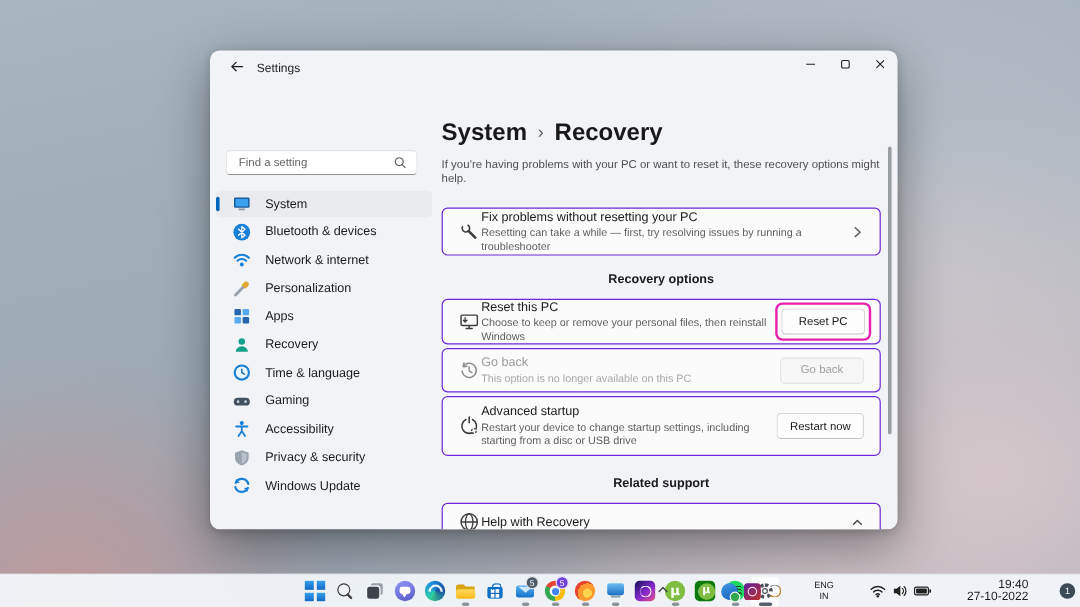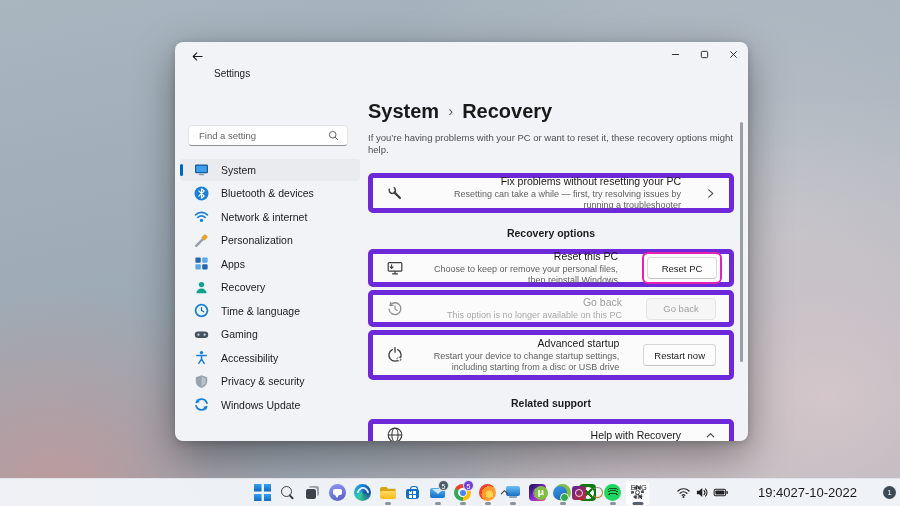--- a/index.html
+++ b/index.html
@@ -11,21 +11,21 @@
       radial-gradient(ellipse 620px 300px at 70% 104%, rgba(208,189,192,.75), transparent 70%),
       radial-gradient(ellipse 700px 500px at 88% 45%, rgba(225,222,226,.45), transparent 70%),
       linear-gradient(168deg,#a9b5bf 0%,#9dabb6 45%,#8d9ca9 100%);}
 
   
   .win{position:absolute;left:175px;top:42px;width:573px;height:399px;background:#f1f3f6;
        border-radius:8px;box-shadow:0 14px 42px rgba(0,0,0,.38),0 2px 8px rgba(0,0,0,.18);overflow:hidden;}
   .titlebar{position:absolute;left:0;top:0;right:0;height:30px;}
   .back-btn{position:absolute;left:10px;top:6px;width:24px;height:20px;display:flex;align-items:center;justify-content:center;border-radius:4px;cursor:pointer;}
   .back-btn svg{width:13px;height:13px;}
-  .win-title{position:absolute;left:39px;top:26px;font-size:10px;color:#1b1b1b;}
+  .win-title{position:absolute;left:39px;top:10px;font-size:10px;color:#1b1b1b;}
   .win-controls{position:absolute;right:0;top:0;display:flex;}
   .wc{width:29px;height:24px;display:flex;align-items:center;justify-content:center;}
   .wc svg{width:9px;height:9px;}
 
   
   .sidebar{position:absolute;left:0;top:30px;width:190px;bottom:0;}
   .searchbox{position:absolute;left:13px;top:53px;width:160px;height:21px;background:#fff;
      border:1px solid #e3e3e3;border-bottom:1px solid #8f8f8f;border-radius:4px;display:flex;align-items:center;padding:0 8px;}
   .searchbox input{flex:1;border:none;outline:none;background:transparent;font-size:9.5px;color:#1b1b1b;min-width:0;}
   .searchbox input::placeholder{color:#636363;}
@@ -37,21 +37,21 @@
   .nav-item.sel{background:#e9ebee;}
   .nav-item.sel::before{content:"";position:absolute;left:0;top:5px;bottom:5px;width:3px;border-radius:2px;background:var(--accent);}
   .nav-ico{width:15px;height:15px;flex:0 0 auto;}
   .nav-ico svg{width:15px;height:15px;display:block;}
 
   
   .main{position:absolute;left:193px;top:30px;width:366px;bottom:0;}
   .crumb{margin-top:27px;font-size:20px;line-height:24px;font-weight:700;color:#191919;display:flex;align-items:center;gap:9px;}
   .crumb .sep{font-weight:400;color:#5c5c5c;font-size:15px;}
   .subtitle{margin-top:9px;font-size:9.5px;line-height:12px;color:#4f4f4f;}
-  .card{background:#fbfbfc;border:5px solid #6d28d9;border-radius:5px;display:flex;align-items:center;padding:0 13px;gap:24px;text-align:right;}
+  .card{background:#fbfbfc;border:1px solid #6d28d9;border-radius:5px;display:flex;align-items:center;padding:0 13px;gap:1px;}
   .card .c-ico{width:18px;height:18px;flex:0 0 auto;}
   .card .c-ico svg{width:18px;height:18px;display:block;}
   .c-text{flex:1;min-width:0;}
   .c-title{font-size:10.5px;color:#1b1b1b;line-height:13px;}
   .c-desc{font-size:9px;color:#5f5f5f;line-height:11px;margin-top:1px;}
   .chev{width:11px;height:11px;flex:0 0 auto;}
   .chev svg{width:11px;height:11px;display:block;}
   .section-label{font-size:10.5px;font-weight:700;color:#1b1b1b;text-align:center;}
   .btn{min-width:70px;height:22px;padding:0 10px;background:#fdfdfd;border:1px solid #d6d6d6;border-bottom-color:#c3c3c3;
        border-radius:4px;font-size:9.5px;color:#1b1b1b;display:flex;align-items:center;justify-content:center;cursor:pointer;}
@@ -121,21 +121,21 @@
   .tic-utorrent{border-radius:50%;background:#7fbe42;}
   .tic-utorrent::before{content:"µ";left:0;right:0;top:-0.5px;text-align:center;color:#fff;font:700 9px/14px "DejaVu Sans",sans-serif;}
   .tic-defender{border-radius:50%;background:linear-gradient(160deg,#3f96e8,#1763b4);}
   .tic-defender::after{right:-2px;bottom:-2px;width:7px;height:7px;background:#2fa84f;border-radius:50%;border:1.2px solid #f3f7fa;}
   .tic-media-app{border-radius:3px;background:linear-gradient(140deg,#5b1f9e,#c2312f);}
   .tic-media-app::before{inset:3px;border:1.4px solid #ffd9e8;border-radius:50%;}
   .tic-sync::before{inset:1.5px;border:1.8px solid #c07a28;border-top-color:#8d8d8d;border-left-color:transparent;border-radius:50%;}
   .lang{display:flex;flex-direction:column;align-items:center;justify-content:center;font-size:7.5px;line-height:8.5px;color:#1b1b1b;padding:0 4px;cursor:pointer;}
   .status-group{display:flex;align-items:center;gap:4px;padding:0 3px;cursor:pointer;}
   .status-group svg{display:block;}
-  .clock{display:flex;flex-direction:row;align-items:flex-end;justify-content:flex-end;font-size:13px;line-height:9.5px;color:#1b1b1b;padding:0 4px;cursor:pointer;}
+  .clock{display:flex;flex-direction:column;align-items:flex-end;justify-content:flex-end;font-size:10px;line-height:9.5px;color:#1b1b1b;padding:0 4px;cursor:pointer;}
   .notif{width:13px;height:13px;border-radius:50%;background:#3c4a55;color:#fff;font-size:7.5px;line-height:13px;text-align:center;cursor:pointer;}
 </style>
 </head>
 <body>
 
 <div class="screen">
 
   <div class="win">
 
     <div class="titlebar">

